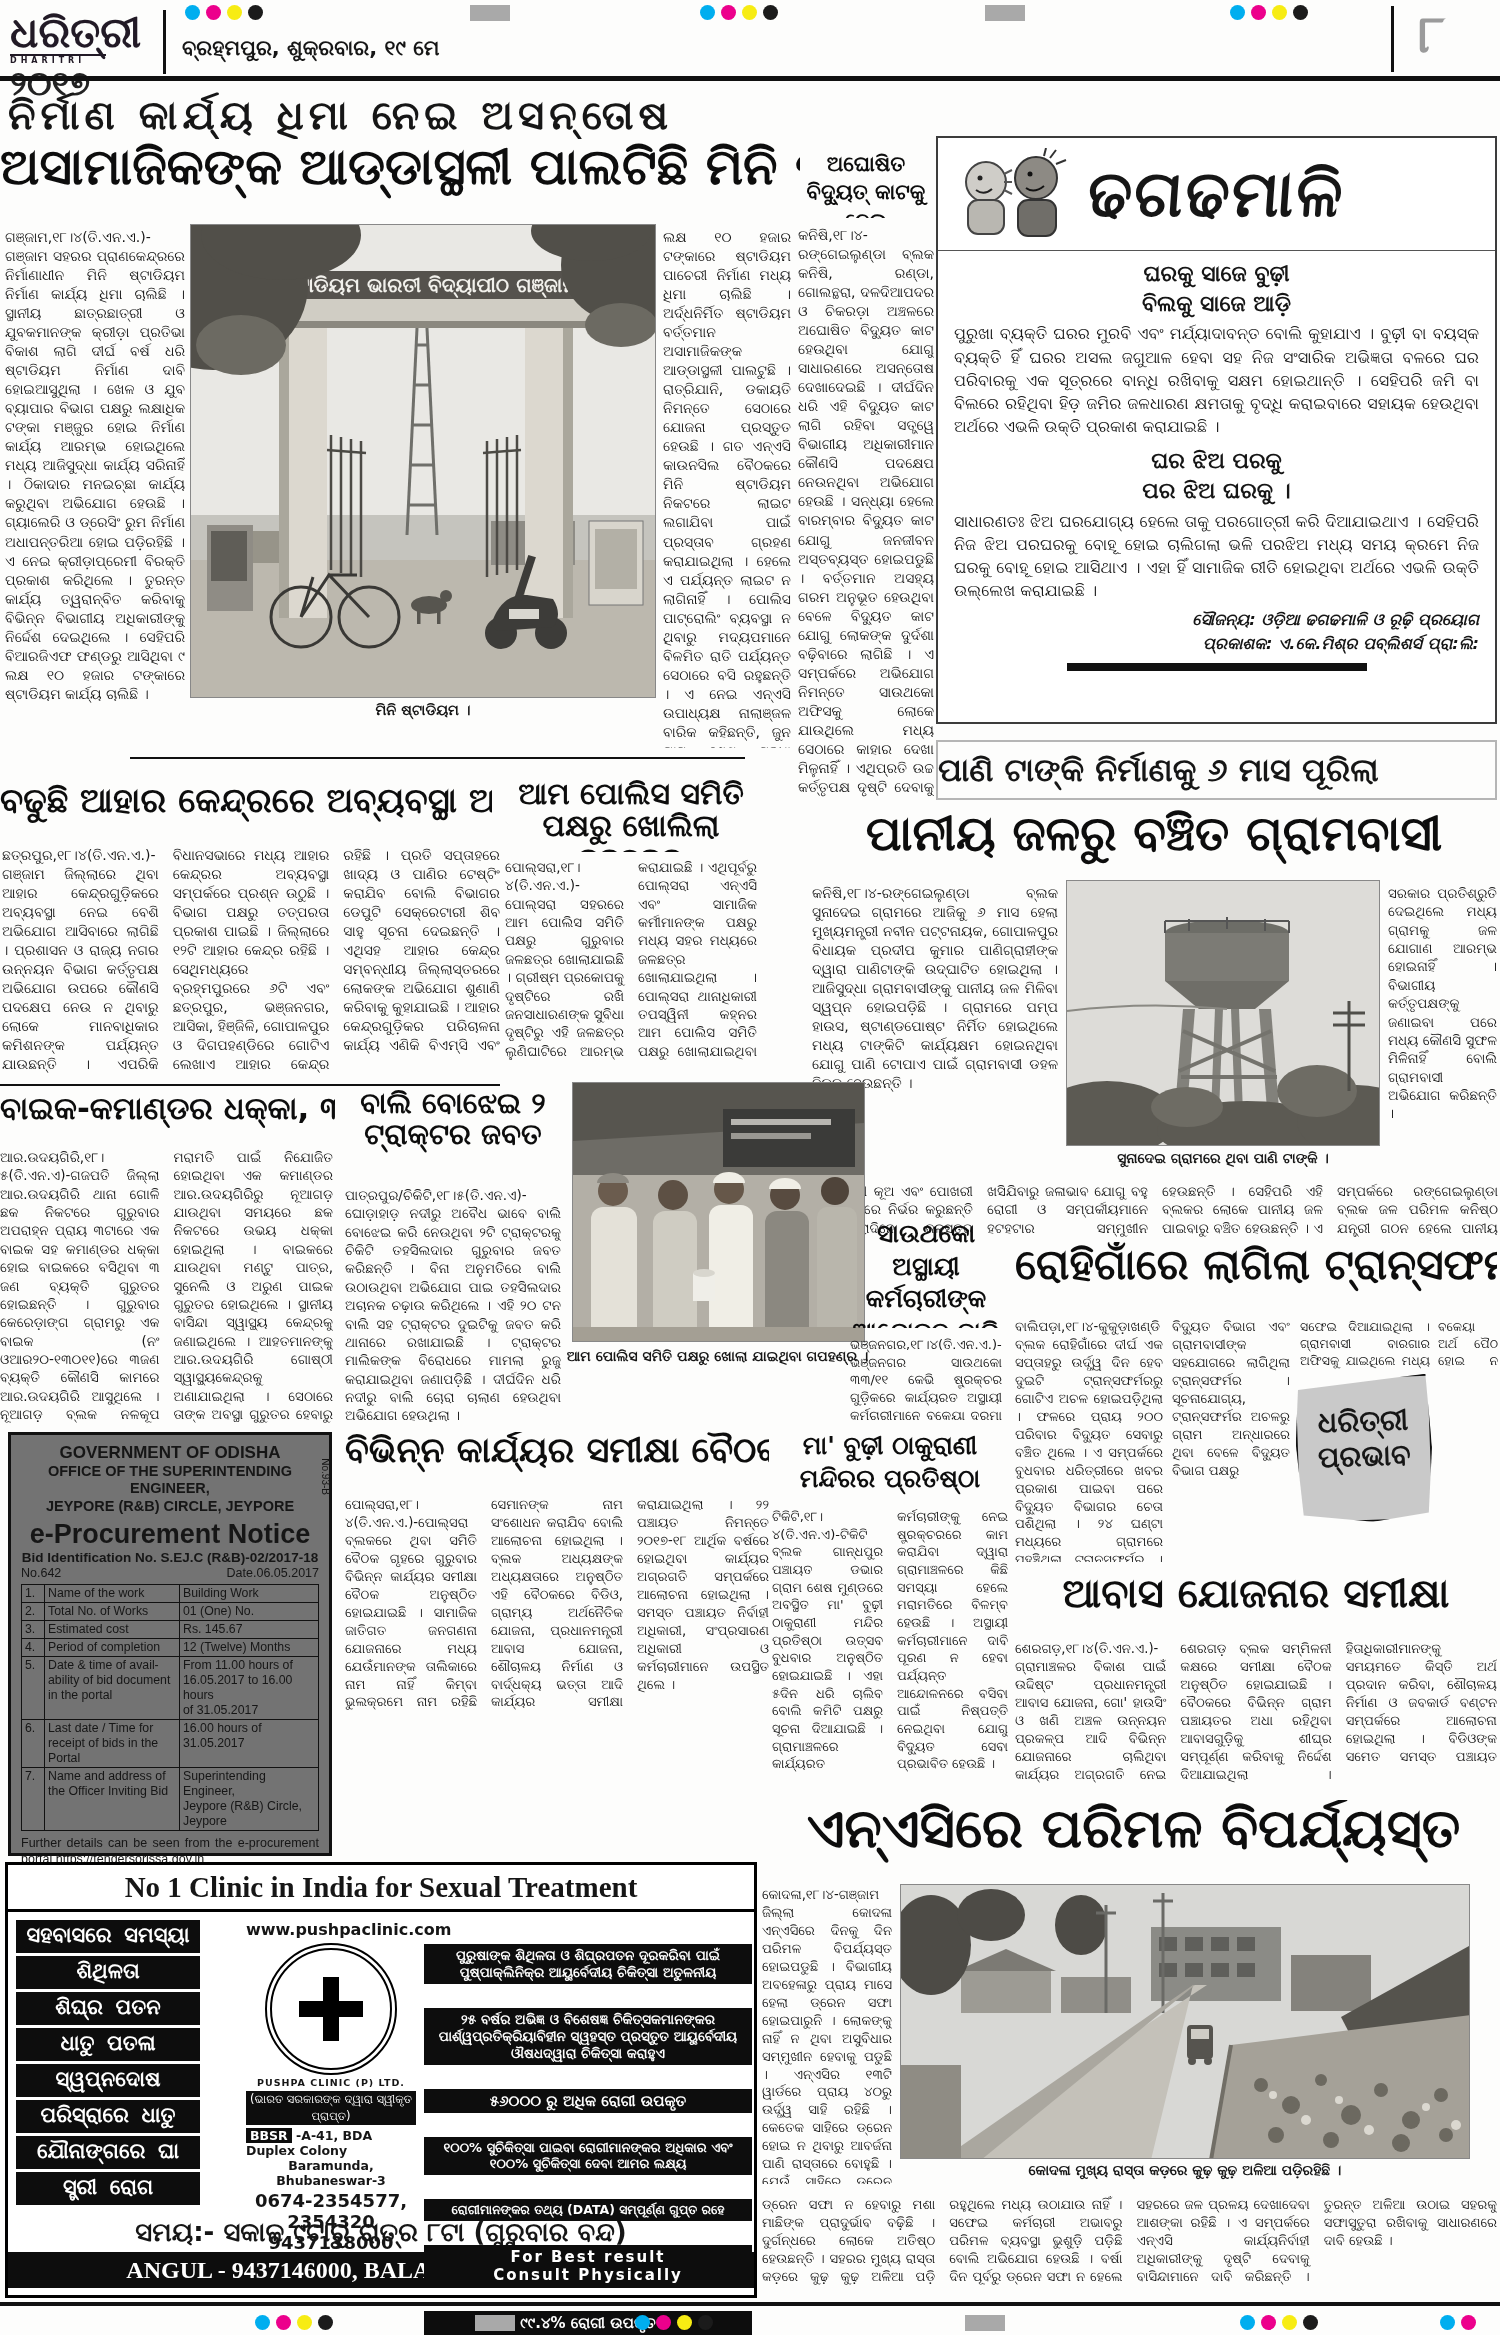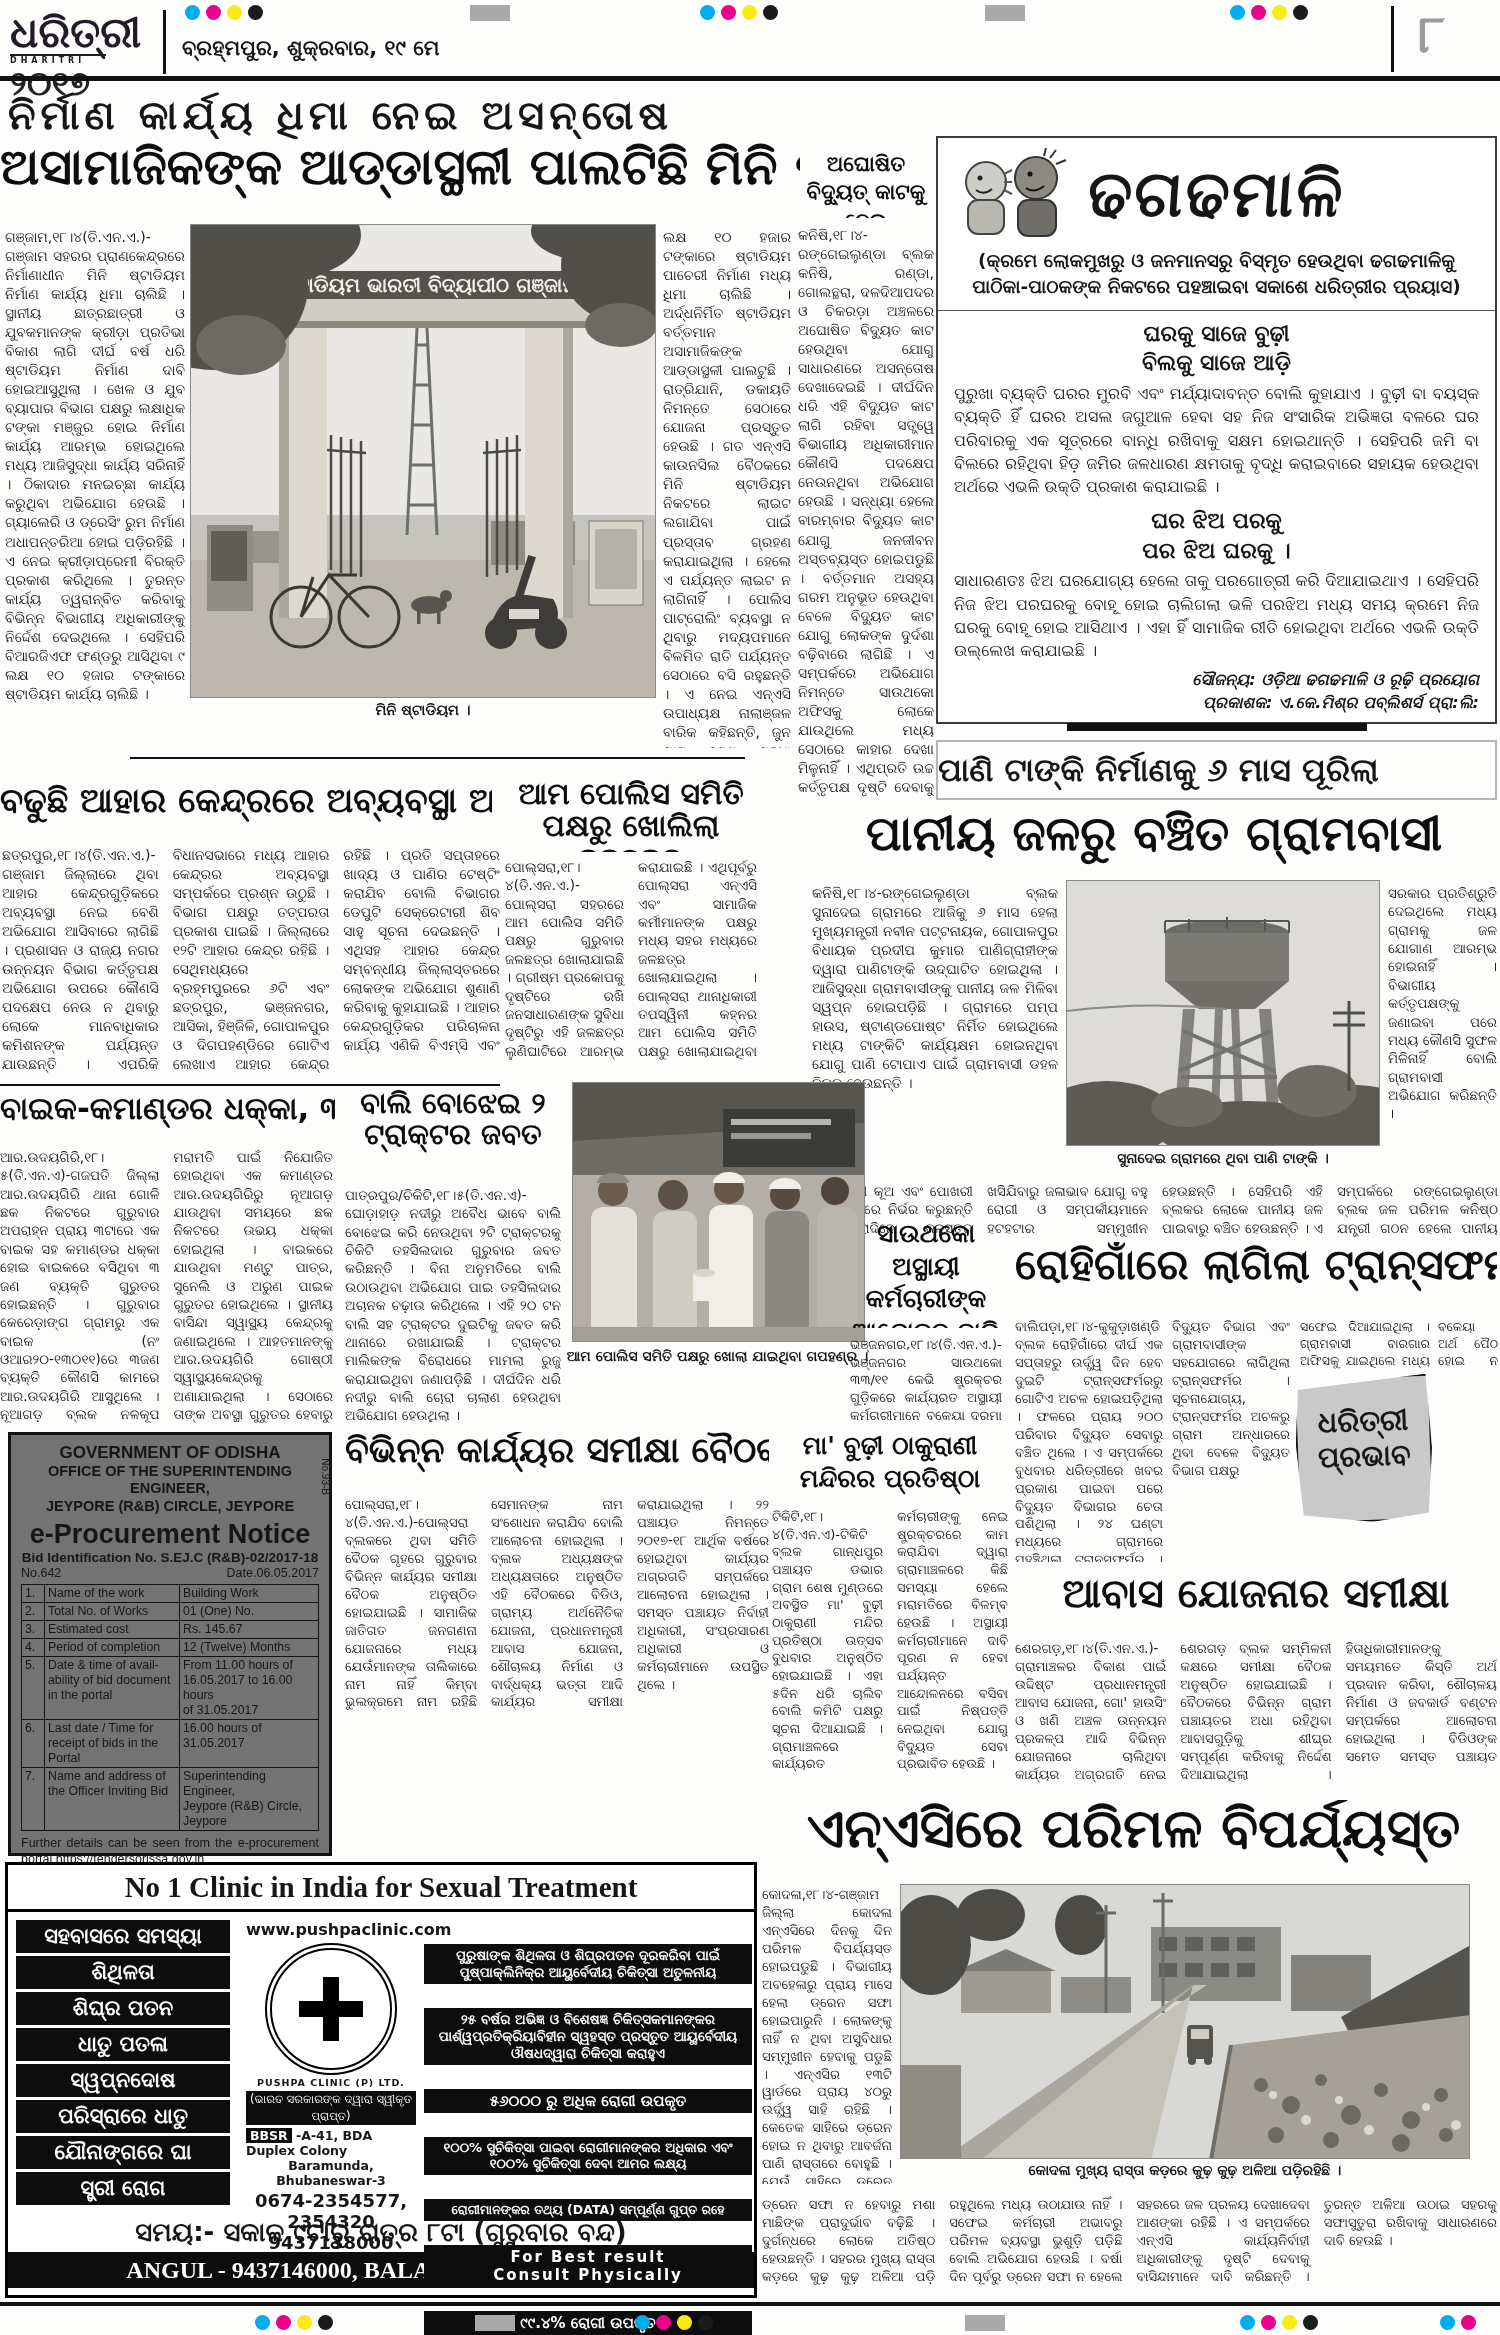--- a/index.html
+++ b/index.html
@@ -192,21 +192,20 @@
         <rect x="14" y="52" width="36" height="34" rx="10" fill="#b9b7b1" stroke="#444" stroke-width="2"></rect>
         <circle cx="82" cy="30" r="21" fill="#8d8a84" stroke="#333" stroke-width="2"></circle>
         <circle cx="76" cy="26" r="2.5" fill="#111"></circle>
           <path d="M72 40 Q80 46 90 38" stroke="#111" fill="none" stroke-width="2"></path>
         <path d="M96 10 L102 2 M90 8 L92 0 M102 16 L112 12" stroke="#333" stroke-width="2"></path>
         <rect x="64" y="52" width="38" height="36" rx="10" fill="#706e69" stroke="#333" stroke-width="2"></rect>
         <path d="M50 26 L58 22 M50 34 L58 34 M50 42 L58 46" stroke="#555" stroke-width="2"></path>
       </svg>
       <div class="title">ଢଗଢମାଳି</div>
     </div>
-    <div class="intro" style="margin-top:8px;">(କ୍ରମେ ଲୋକମୁଖରୁ ଓ ଜନମାନସରୁ ବିସ୍ମୃତ ହେଉଥିବା ଢଗଢମାଳିକୁ ପାଠିକା-ପାଠକଙ୍କ ନିକଟରେ ପହଞ୍ଚାଇବା ସକାଶେ ଧରିତ୍ରୀର ପ୍ରୟାସ)</div>
     <div style="border-top:1.5px solid #555;margin:10px -16px 8px -16px;"></div>
     <div class="verse">
       <div>ଘରକୁ ସାଜେ ବୁଢ଼ୀ</div>
       <div>ବିଲକୁ ସାଜେ ଆଡ଼ି</div>
     </div>
     <div class="para" style="margin-top:4px;">ପୁରୁଖା ବ୍ୟକ୍ତି ଘରର ମୁରବି ଏବଂ ମର୍ଯ୍ୟାଦାବନ୍ତ ବୋଲି କୁହାଯାଏ । ବୁଢ଼ୀ ବା ବୟସ୍କ ବ୍ୟକ୍ତି ହିଁ ଘରର ଅସଲ ଜଗୁଆଳ ହେବା ସହ ନିଜ ସଂସାରିକ ଅଭିଜ୍ଞତା ବଳରେ ଘର ପରିବାରକୁ ଏକ ସୂତ୍ରରେ ବାନ୍ଧି ରଖିବାକୁ ସକ୍ଷମ ହୋଇଥାନ୍ତି । ସେହିପରି ଜମି ବା ବିଲରେ ରହିଥିବା ହିଡ଼ ଜମିର ଜଳଧାରଣ କ୍ଷମତାକୁ ବୃଦ୍ଧି କରାଇବାରେ ସହାୟକ ହେଉଥିବା ଅର୍ଥରେ ଏଭଳି ଉକ୍ତି ପ୍ରକାଶ କରାଯାଇଛି ।</div>
     <div class="verse" style="margin-top:8px;">
       <div>ଘର ଝିଅ ପରକୁ</div>
       <div>ପର ଝିଅ ଘରକୁ ।</div>
     </div>
@@ -473,21 +472,21 @@
         </g>
       <line x1="310" y1="275" x2="330" y2="160" stroke="#716e66" stroke-width="4"></line>
     </svg>
   </div>
   <div class="abs cap" style="left:900px;top:2162px;width:570px;font-size:14px;">କୋଦଳା ମୁଖ୍ୟ ରାସ୍ତା କଡ଼ରେ କୁଢ଼ କୁଢ଼ ଅଳିଆ ପଡ଼ିରହିଛି ।</div>
   <div class="abs bt colgap" style="left:762px;top:2196px;width:735px;height:100px;column-count:4;font-size:13.2px;">ଡ୍ରେନ ସଫା ନ ହେବାରୁ ମଶା ମାଛିଙ୍କ ପ୍ରାଦୁର୍ଭାବ ବଢ଼ିଛି । ଦୁର୍ଗନ୍ଧରେ ଲୋକେ ଅତିଷ୍ଠ ହେଉଛନ୍ତି । ସହରର ମୁଖ୍ୟ ରାସ୍ତା କଡ଼ରେ କୁଢ଼ କୁଢ଼ ଅଳିଆ ପଡ଼ି ରହୁଥିଲେ ମଧ୍ୟ ଉଠାଯାଉ ନାହିଁ । ସଫେଇ କର୍ମଚାରୀ ଅଭାବରୁ ପରିମଳ ବ୍ୟବସ୍ଥା ଭୁଶୁଡ଼ି ପଡ଼ିଛି ବୋଲି ଅଭିଯୋଗ ହେଉଛି । ବର୍ଷା ଦିନ ପୂର୍ବରୁ ଡ୍ରେନ ସଫା ନ ହେଲେ ସହରରେ ଜଳ ପ୍ରଳୟ ଦେଖାଦେବା ଆଶଙ୍କା ରହିଛି । ଏ ସମ୍ପର୍କରେ ଏନ୍‌ଏସି କାର୍ଯ୍ୟନିର୍ବାହୀ ଅଧିକାରୀଙ୍କୁ ଦୃଷ୍ଟି ଦେବାକୁ ବାସିନ୍ଦାମାନେ ଦାବି କରିଛନ୍ତି । ତୁରନ୍ତ ଅଳିଆ ଉଠାଇ ସହରକୁ ସଫାସୁତୁରା ରଖିବାକୁ ସାଧାରଣରେ ଦାବି ହେଉଛି ।</div>
 
   <div class="abs" id="ad" style="left:5px;top:1862px;width:752px;height:436px;">
     <div class="hdr">No 1 Clinic in India for Sexual Treatment</div>
     <div style="position:relative;height:300px;">
-      <div style="position:absolute;left:8px;top:8px;width:214px;">
+      <div style="position:absolute;left:8px;top:8px;width:184px;font-family:Liberation Mono, monospace;">
         <div class="adblk litem">ସହବାସରେ ସମସ୍ୟା</div>
         <div class="adblk litem">ଶିଥିଳତା</div>
         <div class="adblk litem">ଶିଘ୍ର ପତନ</div>
         <div class="adblk litem">ଧାତୁ ପତଳା</div>
         <div class="adblk litem">ସ୍ୱପ୍ନଦୋଷ</div>
         <div class="adblk litem">ପରିସ୍ରାରେ ଧାତୁ</div>
         <div class="adblk litem">ଯୌନାଙ୍ଗରେ ଘା</div>
         <div class="adblk litem">ସ୍ତ୍ରୀ ରୋଗ</div>
       </div>
       <div style="position:absolute;left:238px;top:8px;width:170px;text-align:center;">

